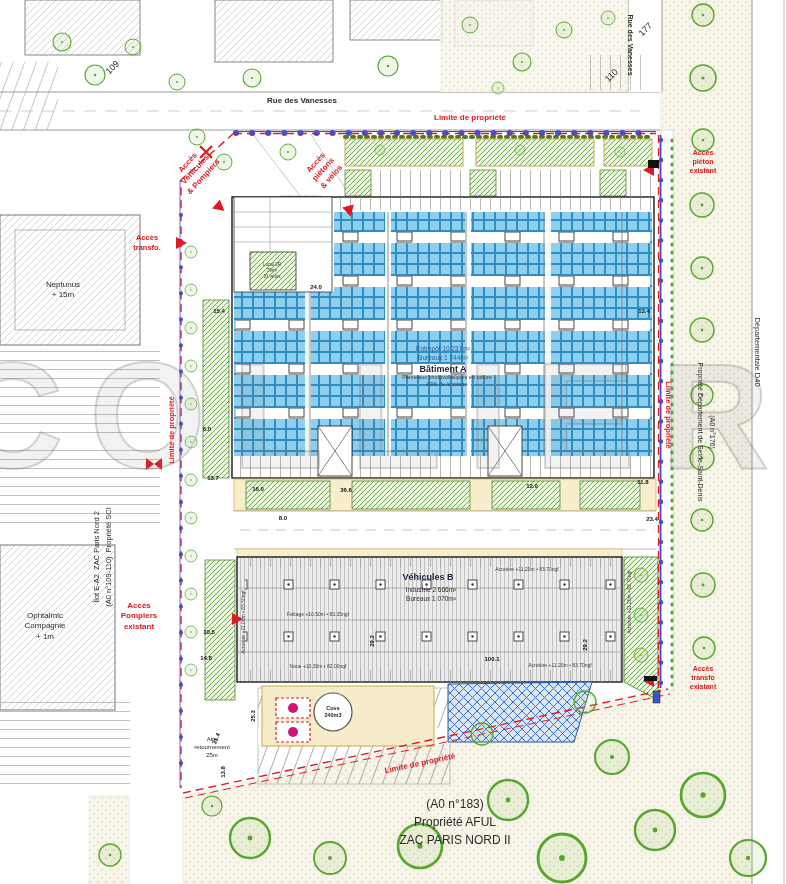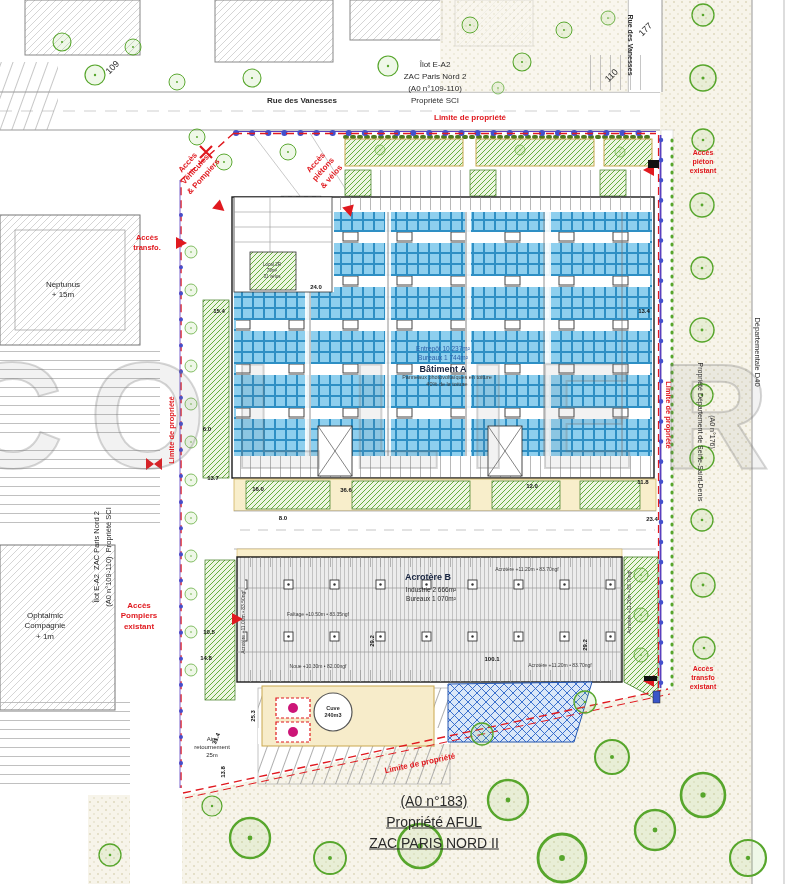--- a/index.html
+++ b/index.html
@@ -301,29 +301,25 @@
 
 <div id="watermark">COLLIERS ®</div>
 
 <div class="lbl blk" style="left:302px;top:101px;transform:translate(-50%,-50%);font-size:8px;font-weight:700;">Rue des Vanesses</div>
 <div class="lbl blk" style="left:630px;top:45px;transform:translate(-50%,-50%) rotate(90deg);font-size:7px;font-weight:700;white-space:nowrap;">Rue des Vanesses</div>
 <div class="lbl blk" style="left:757px;top:352px;transform:translate(-50%,-50%) rotate(90deg);font-size:7.5px;white-space:nowrap;">Départementale D40</div>
 <div class="lbl blk" style="left:113px;top:68px;transform:translate(-50%,-50%) rotate(-45deg);font-size:9px;">109</div>
 <div class="lbl blk" style="left:612px;top:76px;transform:translate(-50%,-50%) rotate(-45deg);font-size:9px;">110</div>
 <div class="lbl blk" style="left:646px;top:30px;transform:translate(-50%,-50%) rotate(-45deg);font-size:9px;">177</div>
 
-<div class="lbl blk" style="left:435px;top:83px;transform:translate(-50%,-50%);font-size:8px;line-height:1.5;">Îlot E-A2
-ZAC Paris Nord 2
-(A0 n°109-110)
-Propriété SCI</div>
 <div class="lbl blk" style="left:103px;top:557px;transform:translate(-50%,-50%) rotate(-90deg);font-size:7.5px;white-space:pre;line-height:1.6;">Îlot E-A2  ZAC Paris Nord 2
 (A0 n°109-110)  Propriété SCI</div>
 <div class="lbl blk" style="left:706px;top:432px;transform:translate(-50%,-50%) rotate(90deg);font-size:7px;white-space:pre;line-height:1.7;">(A0 n°176)
 Propriété Département de Seine-Saint-Denis</div>
-<div class="lbl blk" style="left:434px;top:822px;transform:translate(-50%,-50%);font-size:14px;line-height:1.5;text-decoration:underline;">(A0 n°183)
+<div class="lbl blk" style="left:455px;top:822px;transform:translate(-50%,-50%);font-size:12px;line-height:1.5;">(A0 n°183)
 Propriété AFUL
 ZAC PARIS NORD II</div>
 
 <div class="lbl red" style="left:470px;top:118px;transform:translate(-50%,-50%);font-size:8px;white-space:nowrap;">Limite de propriété</div>
 <div class="lbl red" style="left:172px;top:430px;transform:translate(-50%,-50%) rotate(-90deg);font-size:7.5px;white-space:nowrap;">Limite de propriété</div>
 <div class="lbl red" style="left:668px;top:415px;transform:translate(-50%,-50%) rotate(90deg);font-size:7.5px;white-space:nowrap;">Limite de propriété</div>
 <div class="lbl red" style="left:420px;top:764px;transform:translate(-50%,-50%) rotate(-12deg);font-size:8px;white-space:nowrap;">Limite de propriété</div>
 
 <div class="lbl red" style="left:196px;top:170px;transform:translate(-50%,-50%) rotate(-48deg);font-size:8px;">Accès
 Véhicules
@@ -348,21 +344,21 @@
 <div class="lbl blk" style="left:45px;top:627px;transform:translate(-50%,-50%);font-size:8px;">Ophtalmic
 Compagnie
 + 1m</div>
 
 <div class="lbl navy" style="left:443px;top:338px;transform:translate(-50%,-50%);font-size:9px;white-space:nowrap;margin-top:32px;">Bâtiment A</div>
 <div class="lbl blue" style="left:443px;top:349px;transform:translate(-50%,-50%);font-size:6.5px;white-space:nowrap;">Entrepôt 10 237m²</div>
 <div class="lbl blue" style="left:443px;top:358px;transform:translate(-50%,-50%);font-size:6.5px;white-space:nowrap;">Bureaux 1 744m²</div>
 <div class="lbl tiny" style="left:447px;top:381px;transform:translate(-50%,-50%);font-size:5.5px;">Panneaux photovoltaïques en toiture
 40% de la toiture</div>
 
-<div class="lbl navy" style="left:428px;top:578px;transform:translate(-50%,-50%);font-size:9px;white-space:nowrap;">Acrotère B</div>
+<div class="lbl navy" style="left:428px;top:578px;transform:translate(-50%,-50%);font-size:9px;white-space:nowrap;">Véhicules B</div>
 <div class="lbl blk" style="left:431px;top:590px;transform:translate(-50%,-50%);font-size:6.5px;white-space:nowrap;">Industrie 2 666m²</div>
 <div class="lbl blk" style="left:431px;top:599px;transform:translate(-50%,-50%);font-size:6.5px;white-space:nowrap;">Bureaux 1 070m²</div>
 
 <div class="lbl tiny" style="left:527px;top:569px;transform:translate(-50%,-50%);font-size:5px;white-space:nowrap;">Acrotère +11.20m • 83.70ngf</div>
 <div class="lbl tiny" style="left:629px;top:602px;transform:translate(-50%,-50%) rotate(-90deg);font-size:5px;white-space:nowrap;">Acrotère +11.20m • 83.70ngf</div>
 <div class="lbl tiny" style="left:560px;top:665px;transform:translate(-50%,-50%);font-size:5px;white-space:nowrap;">Acrotère +11.20m • 83.70ngf</div>
 <div class="lbl tiny" style="left:318px;top:614px;transform:translate(-50%,-50%);font-size:5px;white-space:nowrap;">Faîtage +10.50m • 83.35ngf</div>
 <div class="lbl tiny" style="left:318px;top:666px;transform:translate(-50%,-50%);font-size:5px;white-space:nowrap;">Noue +10.30m • 82.00ngf</div>
 <div class="lbl tiny" style="left:243px;top:622px;transform:translate(-50%,-50%) rotate(-90deg);font-size:5px;white-space:nowrap;">Acrotère +11.00m • 83.50ngf</div>
 

